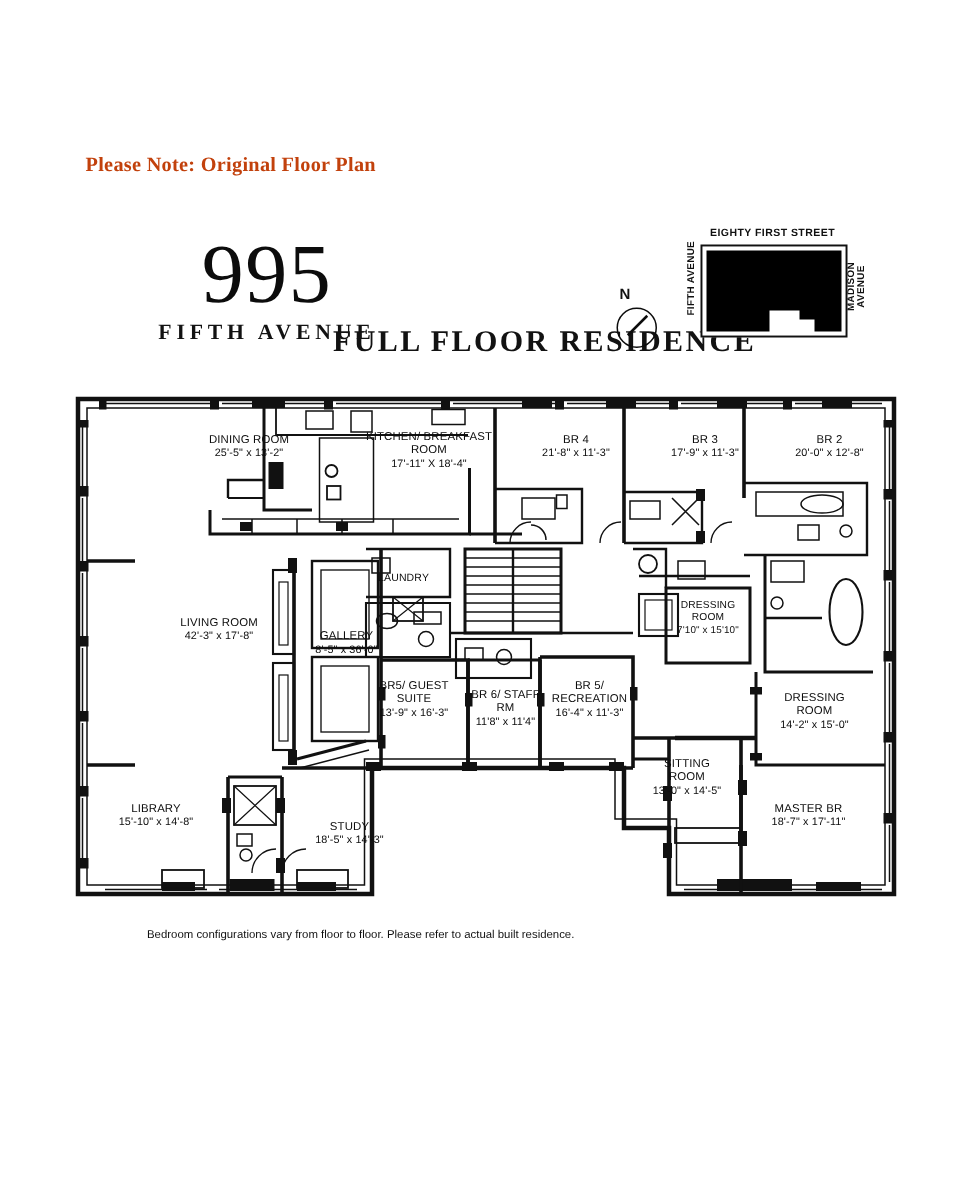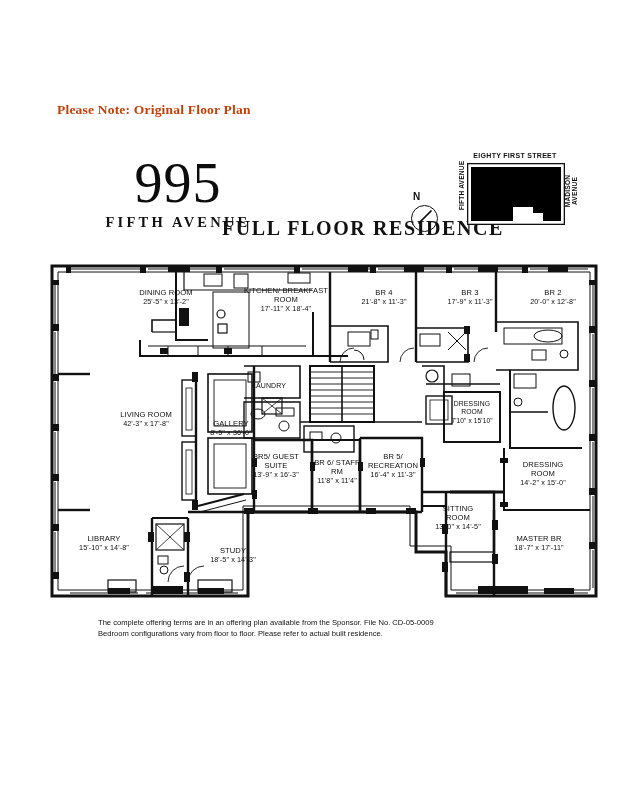--- a/index.html
+++ b/index.html
@@ -565,15 +565,14 @@
 
   <div class="room-label" style="left:146px; top:272px; width:78px;margin-top:12px;">
     <span class="nm">STUDY</span>
     <span class="dm">18'-5" x 14'-3"</span>
   </div>
 
   <div class="tiny-label" style="left:204px; top:120px;">LAUNDRY</div>
 </div>
 
 <div class="footer">
-  <div>The complete offering terms are in an offering plan available from the Sponsor.  File No. CD-05-0009</div>
   <div>Bedroom configurations vary from floor to floor.  Please refer to actual built residence.</div>
 </div>
 
 </body></html>

